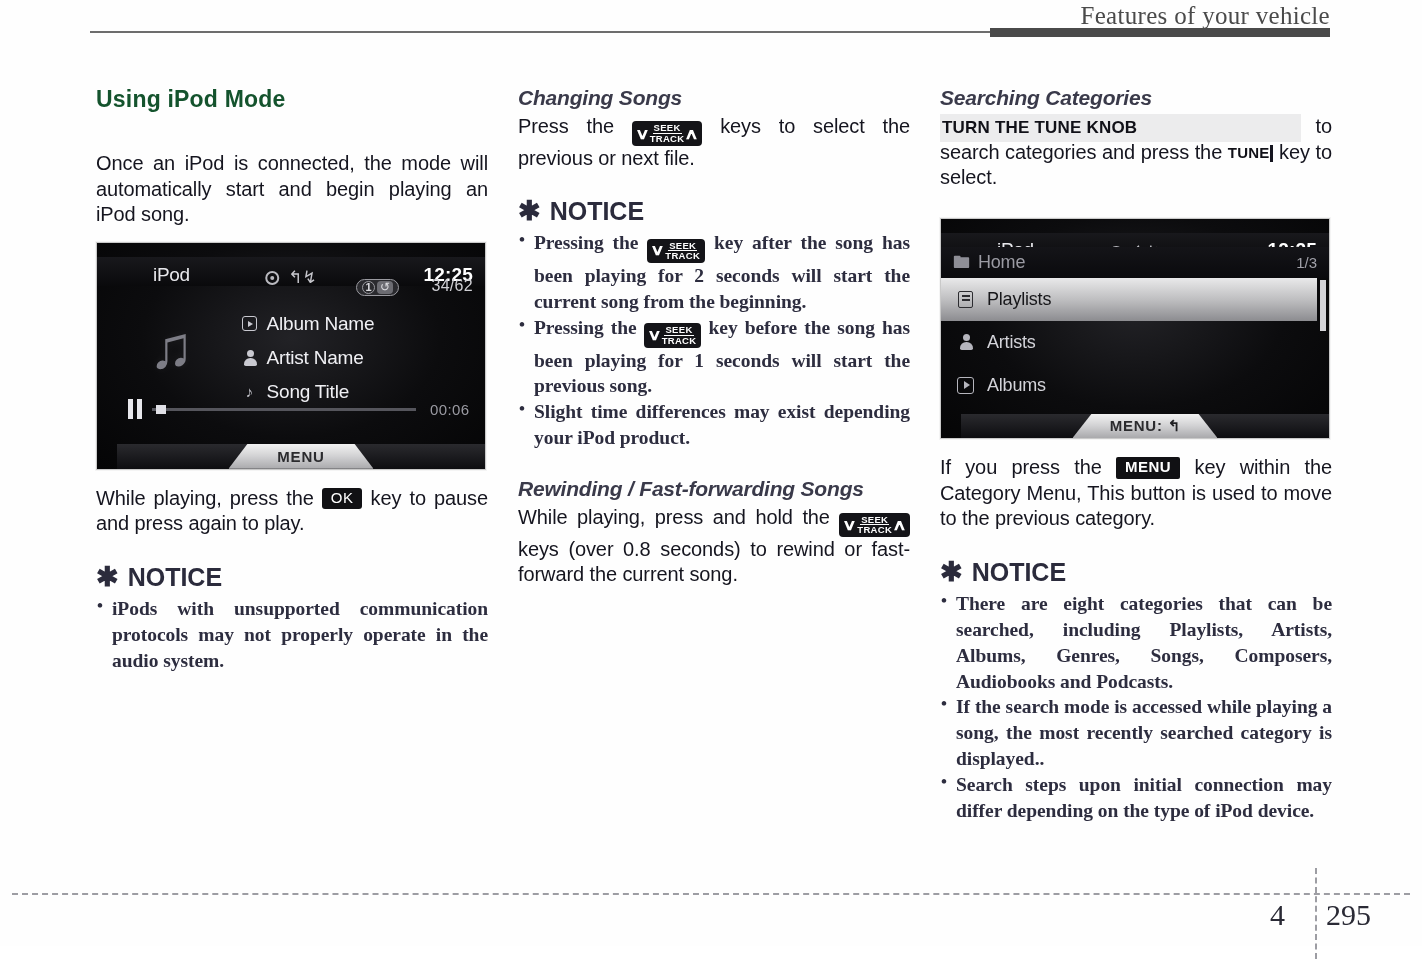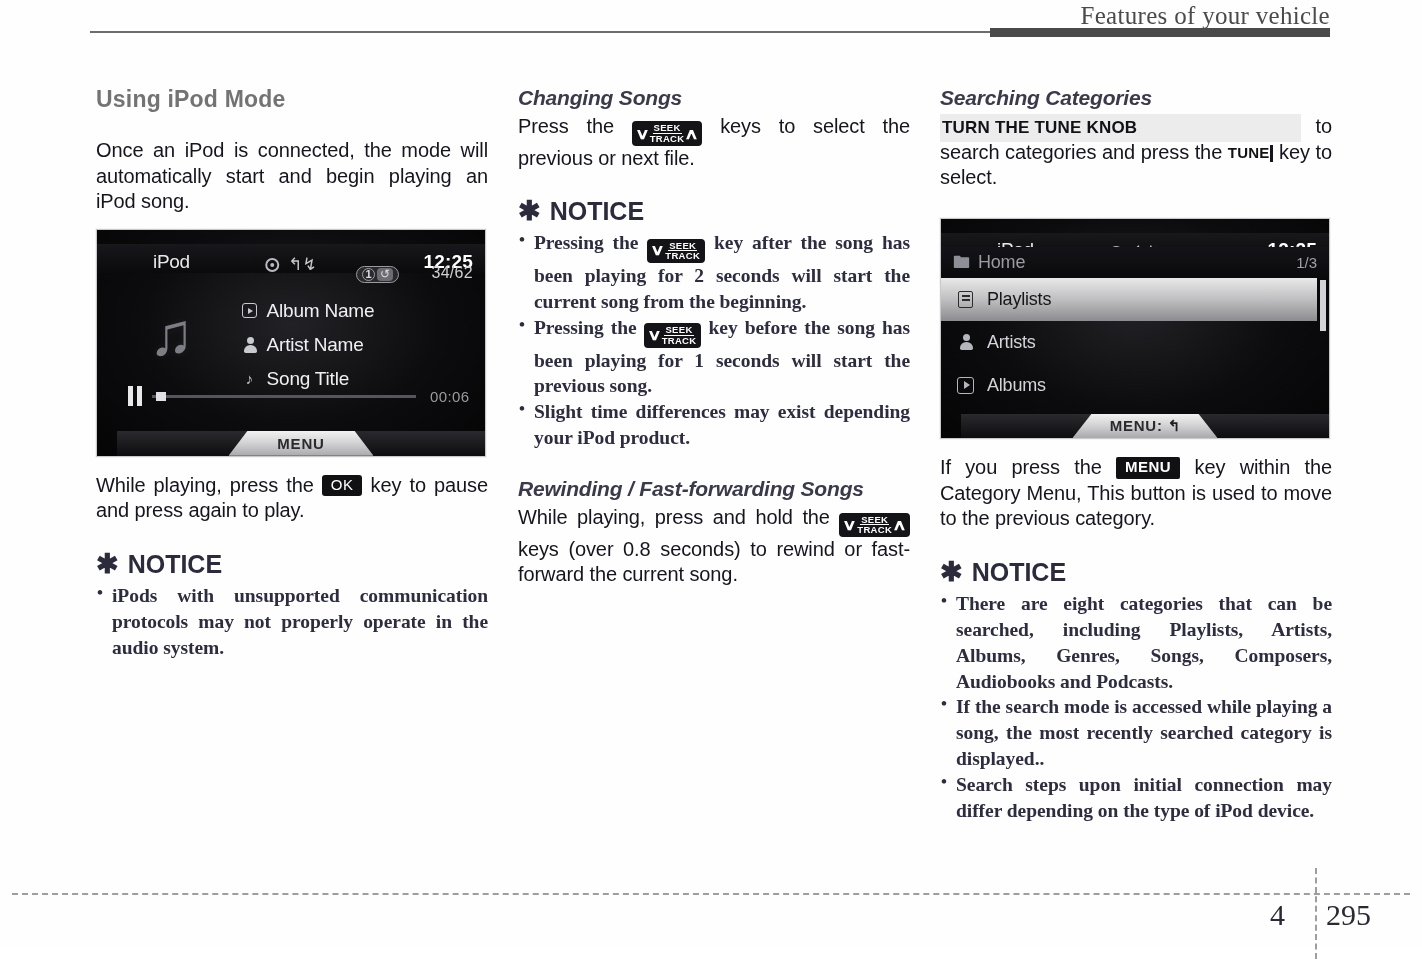--- a/index.html
+++ b/index.html
@@ -29,22 +29,22 @@
   }
 
   
   .col { position:absolute; top:86px; width:392px; }
   .col-1 { left:96px; }
   .col-2 { left:518px; }
   .col-3 { left:940px; }
 
   
   h1.sec-title {
-    font-size: 23px; font-weight: bold; color:#737373;
-    letter-spacing:0.2px; margin-bottom: 25px;
+    font-size: 23px; font-weight: bold; color:#14532d;
+    letter-spacing:0.2px; margin-bottom: 38px;
   }
   h2.sub-title {
     font-size: 21px; font-style: italic; font-weight: bold;
     color:#3a3a4a; letter-spacing:-0.2px;
     margin-bottom: 4px;
   }
   p.body {
     font-size: 20px; color:#15151f; line-height: 1.28;
     text-align: justify; text-align-last: left;
     letter-spacing:-0.1px;

